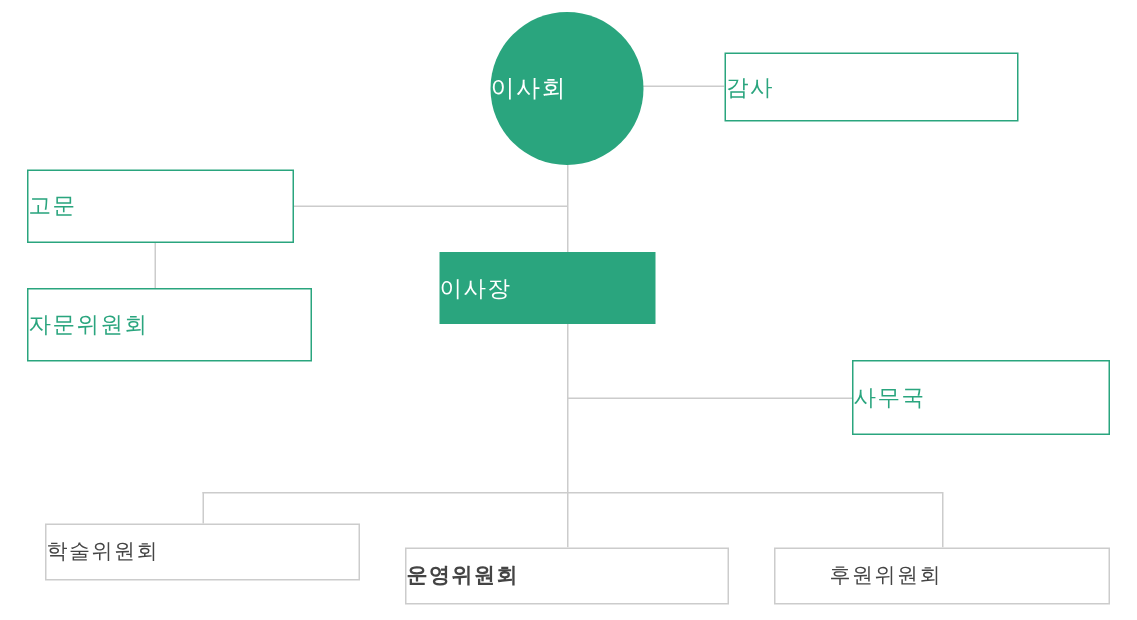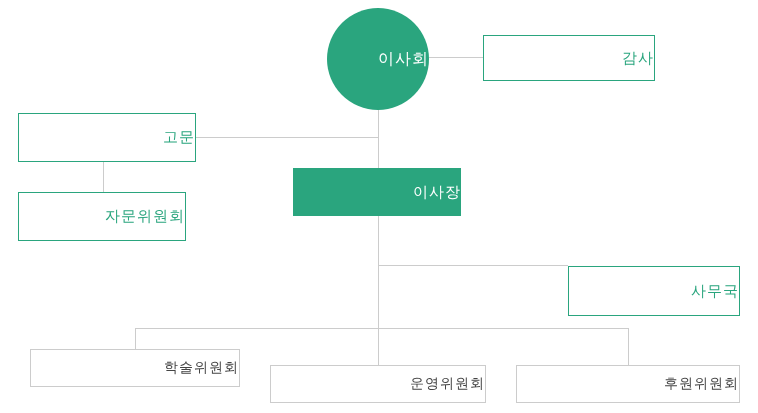--- a/index.html
+++ b/index.html
@@ -16,21 +16,21 @@
     overflow: hidden;
   }
   .line {
     position: absolute;
     background: var(--line, #cccccc);
   }
   .node {
     position: absolute;
     display: flex;
     align-items: center;
-    justify-content: flex-end;
+    justify-content: flex-start;
     box-sizing: border-box;
     font-size: 15px;
     letter-spacing: 1px;
     background: #ffffff;
   }
   .node.circle {
     border-radius: 50%;
     background: var(--accent, #2aa57e);
     color: #ffffff;
     font-size: 16px;
@@ -61,45 +61,45 @@
   <div class="line" style="left:378px; top:216px; width:1px; height:149px;"></div>
   <div class="line" style="left:378px; top:265px; width:190px; height:1px;"></div>
   <div class="line" style="left:135px; top:328px; width:493px; height:1px;"></div>
   <div class="line" style="left:135px; top:328px; width:1px; height:37px;"></div>
   <div class="line" style="left:628px; top:328px; width:1px; height:37px;"></div>
 
   <div class="node circle" style="left:327px; top:8px; width:102px; height:102px;">
     <span>이사회</span>
   </div>
 
-  <div class="node green-outline" style="left:483px; top:35px; width:172px; height:46px;padding-left:28px;">
+  <div class="node green-outline" style="left:483px; top:35px; width:196px; height:46px;">
     <span>감사</span>
   </div>
 
   <div class="node green-outline" style="left:18px; top:113px; width:178px; height:49px;">
     <span>고문</span>
   </div>
 
-  <div class="node green-outline" style="left:18px; top:192px; width:168px; height:49px;">
+  <div class="node green-outline" style="left:18px; top:192px; width:190px; height:49px;">
     <span>자문위원회</span>
   </div>
 
-  <div class="node green-fill" style="left:293px; top:168px; width:168px; height:48px;padding-left:28px;">
+  <div class="node green-fill" style="left:293px; top:168px; width:144px; height:48px;">
     <span>이사장</span>
   </div>
 
-  <div class="node green-outline" style="left:568px; top:240px; width:172px; height:50px;margin-top:26px;">
+  <div class="node green-outline" style="left:568px; top:240px; width:172px; height:50px;">
     <span>사무국</span>
   </div>
 
   <div class="node gray-outline" style="left:30px; top:349px; width:210px; height:38px;">
     <span>학술위원회</span>
   </div>
 
-  <div class="node gray-outline" style="left:270px; top:365px; width:216px; height:38px;">
+  <div class="node gray-outline" style="left:270px; top:365px; width:216px; height:38px;font-weight:bold;">
     <span>운영위원회</span>
   </div>
 
   <div class="node gray-outline" style="left:516px; top:365px; width:224px; height:38px;padding-left:36px;">
     <span>후원위원회</span>
   </div>
 
 </div>
 
 </body></html>

